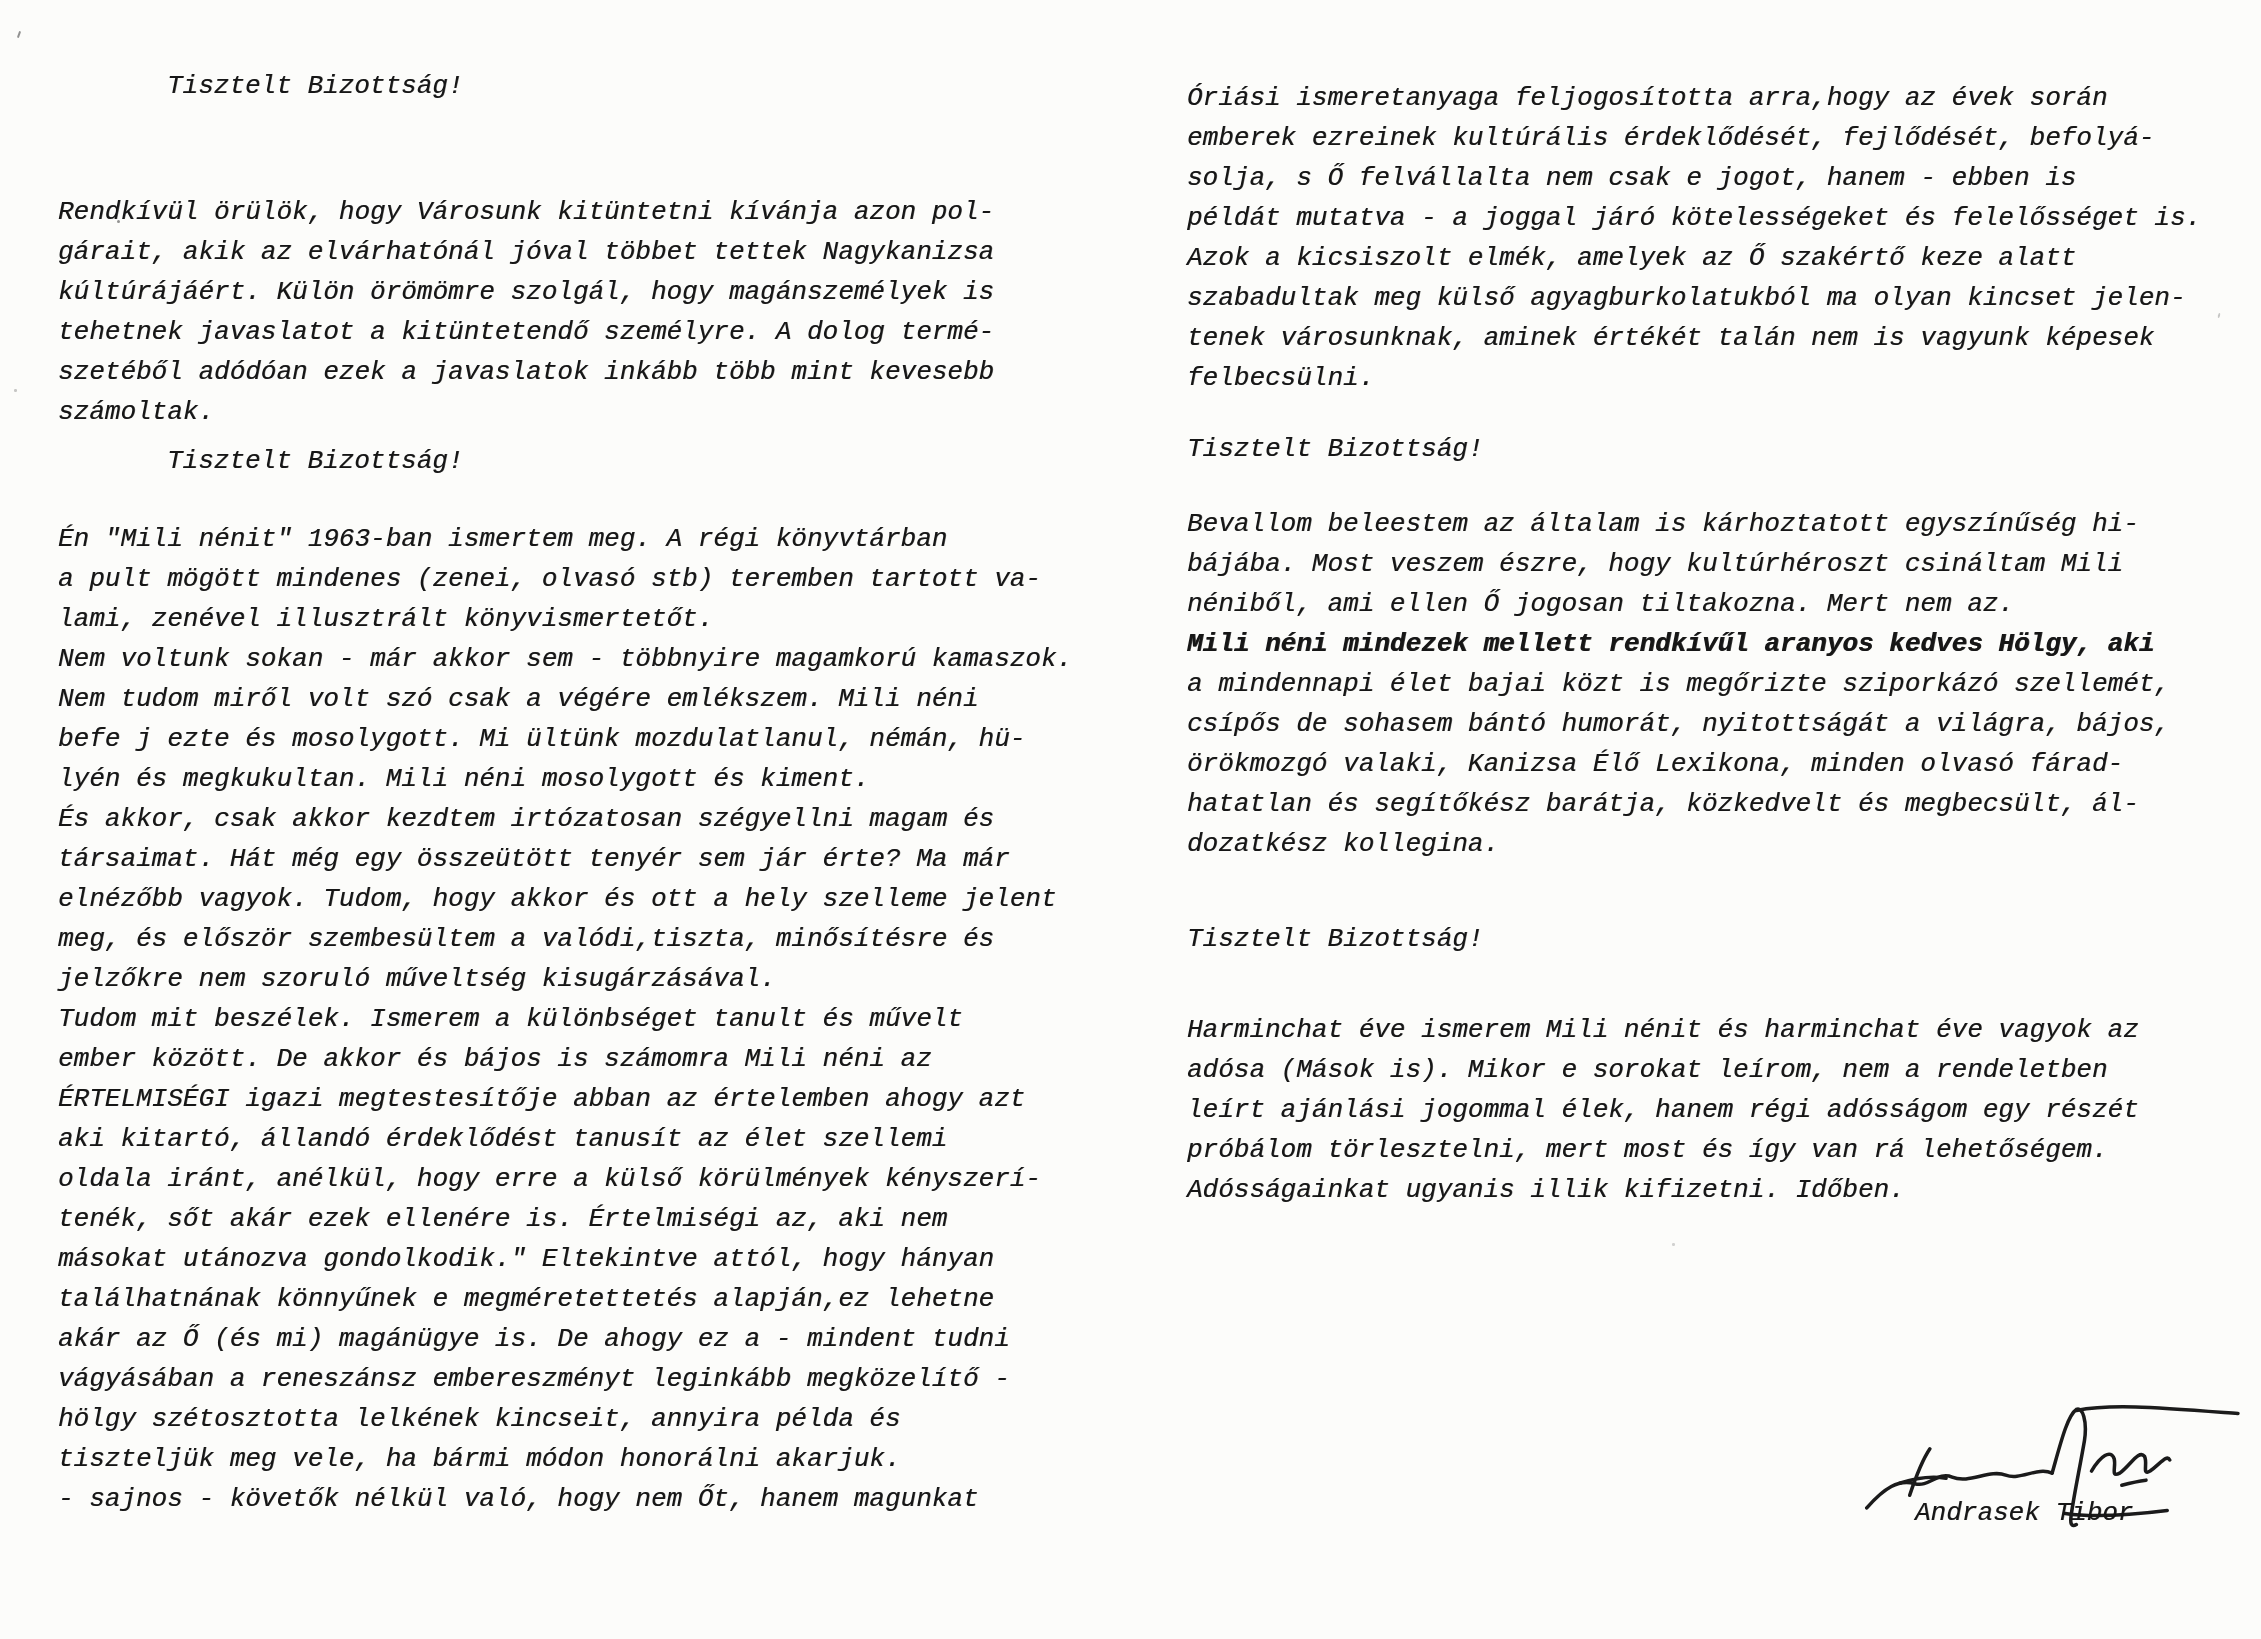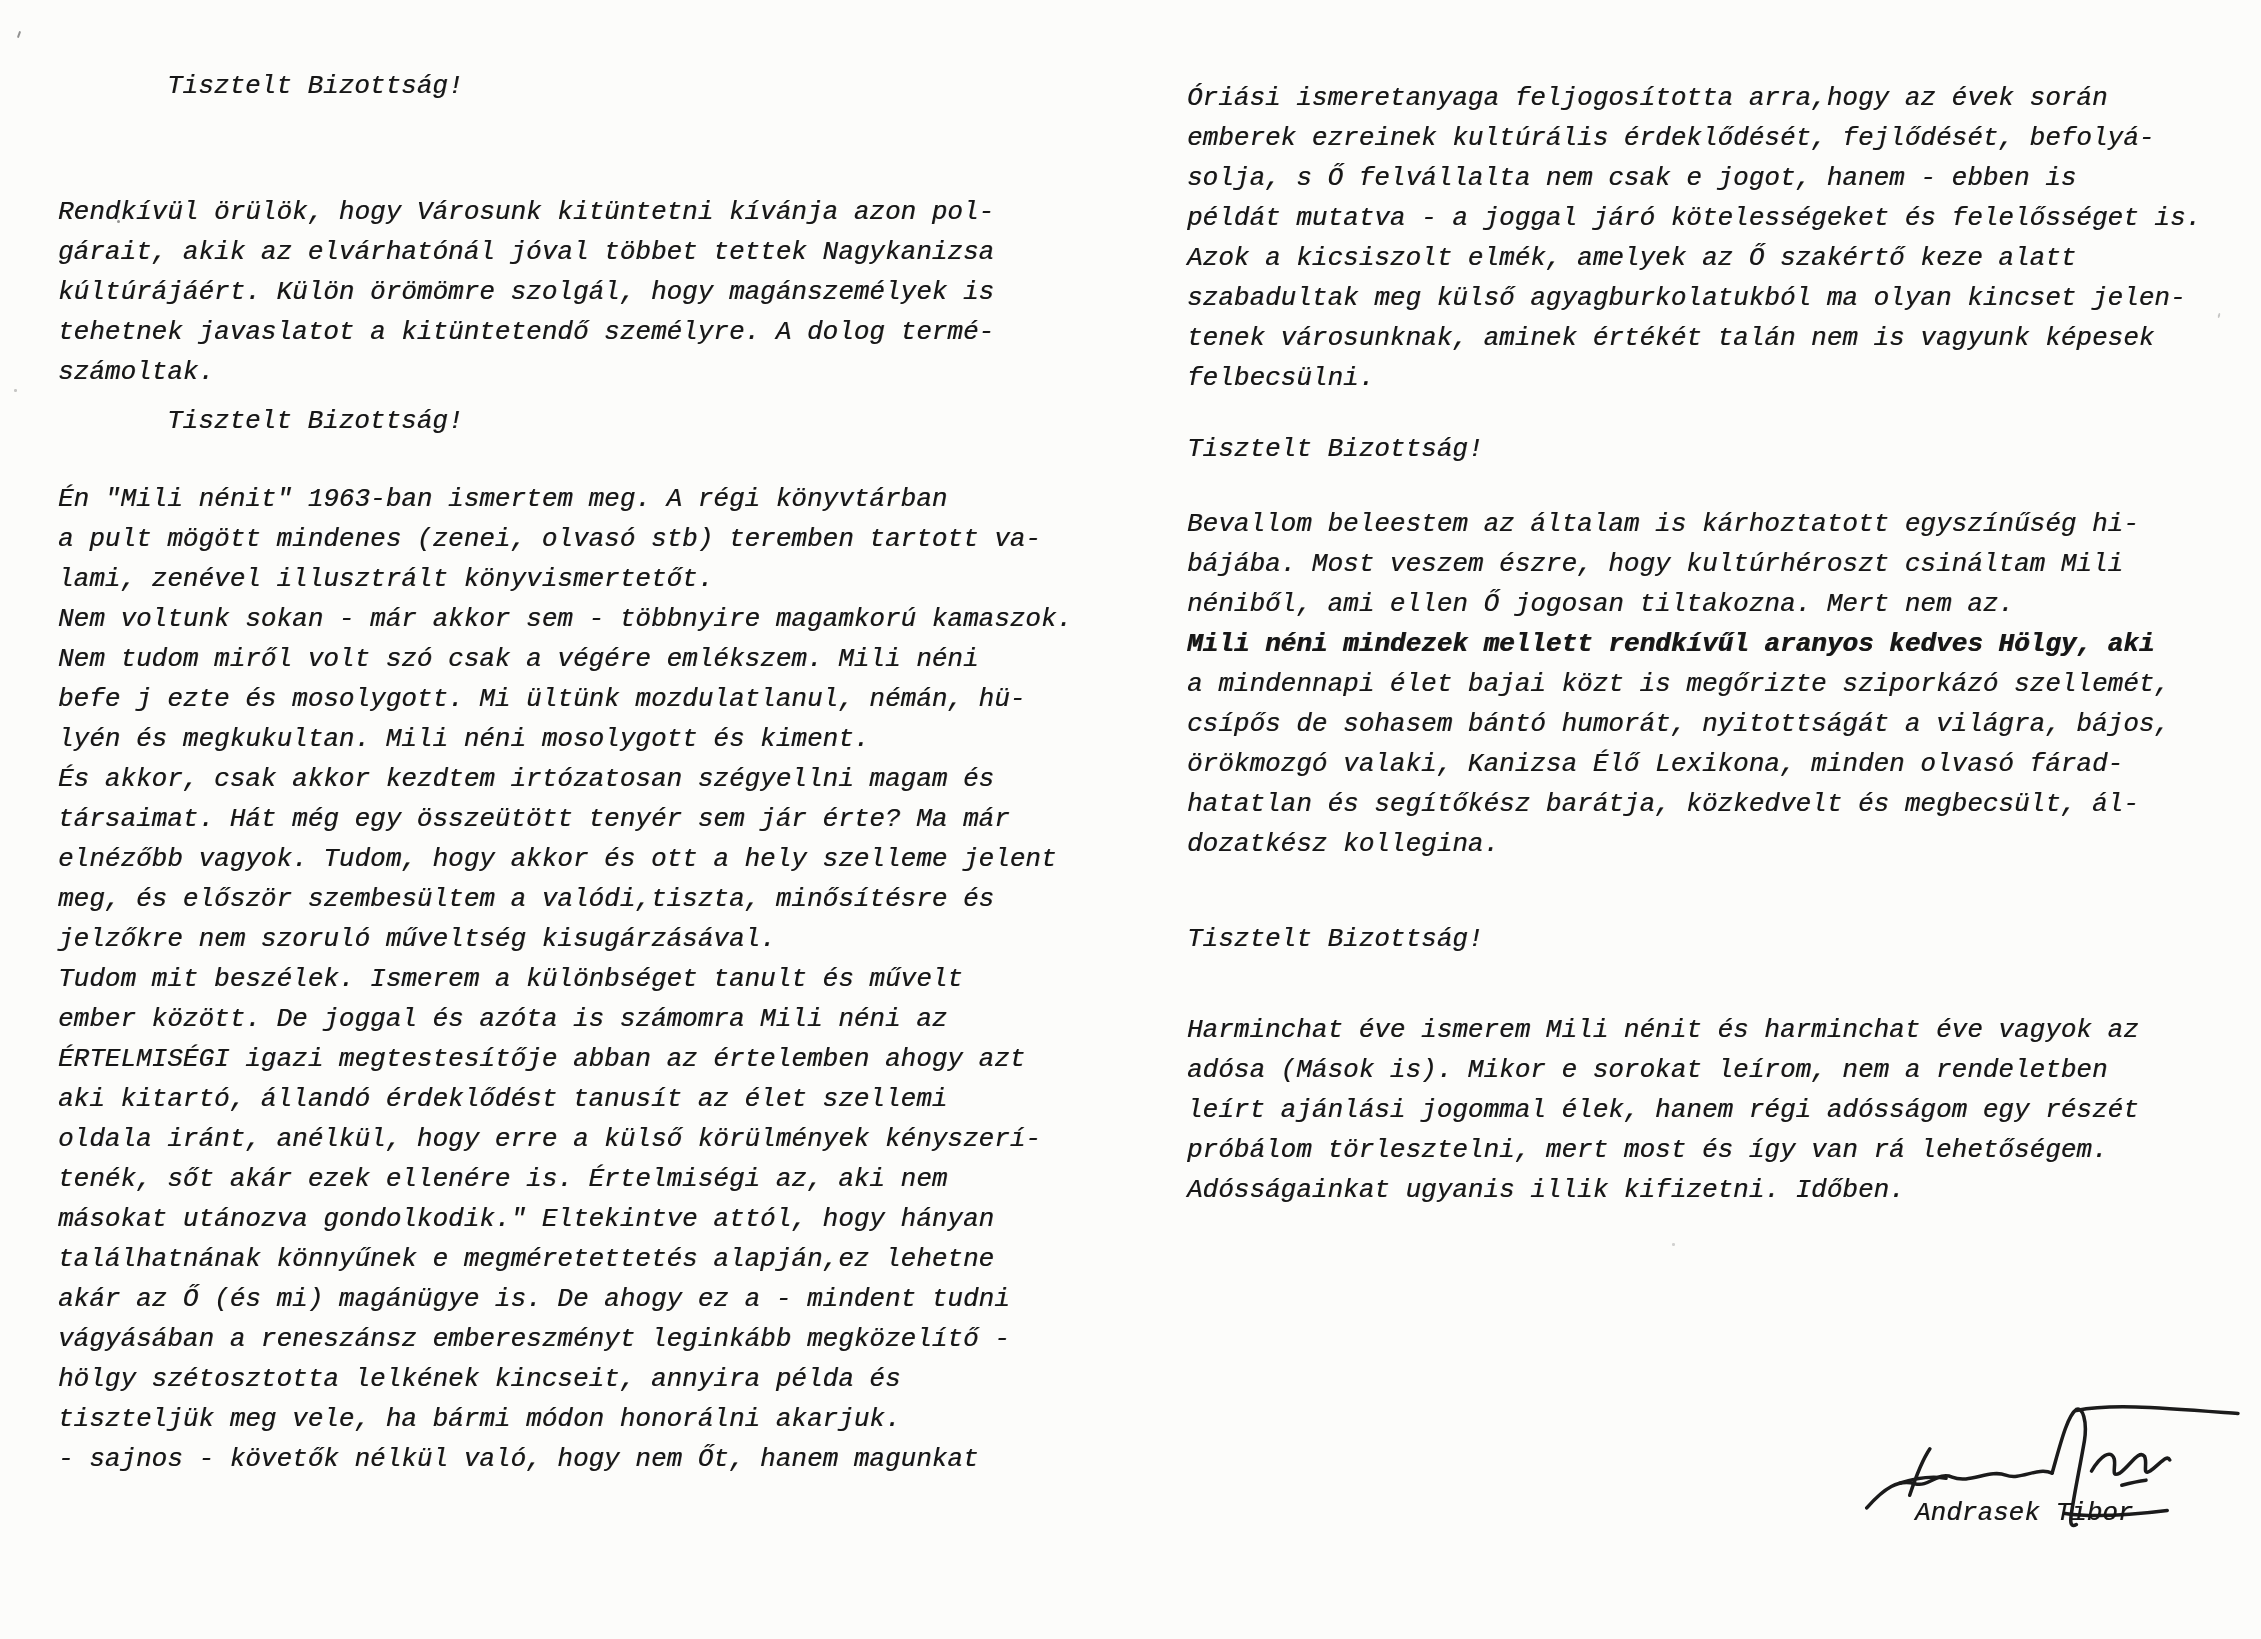--- a/index.html
+++ b/index.html
@@ -86,40 +86,41 @@
 <div class="page">
 
   <div class="col left-col">
     <div class="heading indent lh1">Tisztelt Bizottság!</div>
 
     <div class="para">
         <div class="line">Rendkívül örülök, hogy Városunk kitüntetni kívánja azon pol-</div>
         <div class="line">gárait, akik az elvárhatónál jóval többet tettek Nagykanizsa</div>
         <div class="line">kúltúrájáért. Külön örömömre szolgál, hogy magánszemélyek is</div>
         <div class="line">tehetnek javaslatot a kitüntetendő személyre. A dolog termé-</div>
+        <div class="line">szetéből adódóan ezek a javaslatok inkább több mint kevesebb</div>
         <div class="line">számoltak.</div>
       </div>
 
     <div class="heading indent lh2">Tisztelt Bizottság!</div>
 
     <div class="para">
         <div class="line">Én "Mili nénit" 1963-ban ismertem meg. A régi könyvtárban</div>
         <div class="line">a pult mögött mindenes (zenei, olvasó stb) teremben tartott va-</div>
         <div class="line">lami, zenével illusztrált könyvismertetőt.</div>
         <div class="line">Nem voltunk sokan - már akkor sem - többnyire magamkorú kamaszok.</div>
         <div class="line">Nem tudom miről volt szó csak a végére emlékszem. Mili néni</div>
         <div class="line">befe j ezte és mosolygott. Mi ültünk mozdulatlanul, némán, hü-</div>
         <div class="line">lyén és megkukultan. Mili néni mosolygott és kiment.</div>
         <div class="line">És akkor, csak akkor kezdtem irtózatosan szégyellni magam és</div>
         <div class="line">társaimat. Hát még egy összeütött tenyér sem jár érte? Ma már</div>
         <div class="line">elnézőbb vagyok. Tudom, hogy akkor és ott a hely szelleme jelent</div>
         <div class="line">meg, és először szembesültem a valódi,tiszta, minősítésre és</div>
         <div class="line">jelzőkre nem szoruló műveltség kisugárzásával.</div>
         <div class="line">Tudom mit beszélek. Ismerem a különbséget tanult és művelt</div>
-        <div class="line">ember között. De joggal és azóta is számomra Mili néni az</div>
+        <div class="line">ember között. De akkor és bájos is számomra Mili néni az</div>
         <div class="line">ÉRTELMISÉGI igazi megtestesítője abban az értelemben ahogy azt</div>
         <div class="line">aki kitartó, állandó érdeklődést tanusít az élet szellemi</div>
         <div class="line">oldala iránt, anélkül, hogy erre a külső körülmények kényszerí-</div>
         <div class="line">tenék, sőt akár ezek ellenére is. Értelmiségi az, aki nem</div>
         <div class="line">másokat utánozva gondolkodik." Eltekintve attól, hogy hányan</div>
         <div class="line">találhatnának könnyűnek e megméretettetés alapján,ez lehetne</div>
         <div class="line">akár az Ő (és mi) magánügye is. De ahogy ez a - mindent tudni</div>
         <div class="line">vágyásában a reneszánsz embereszményt leginkább megközelítő -</div>
         <div class="line">hölgy szétosztotta lelkének kincseit, annyira példa és</div>
         <div class="line">tiszteljük meg vele, ha bármi módon honorálni akarjuk.</div>

